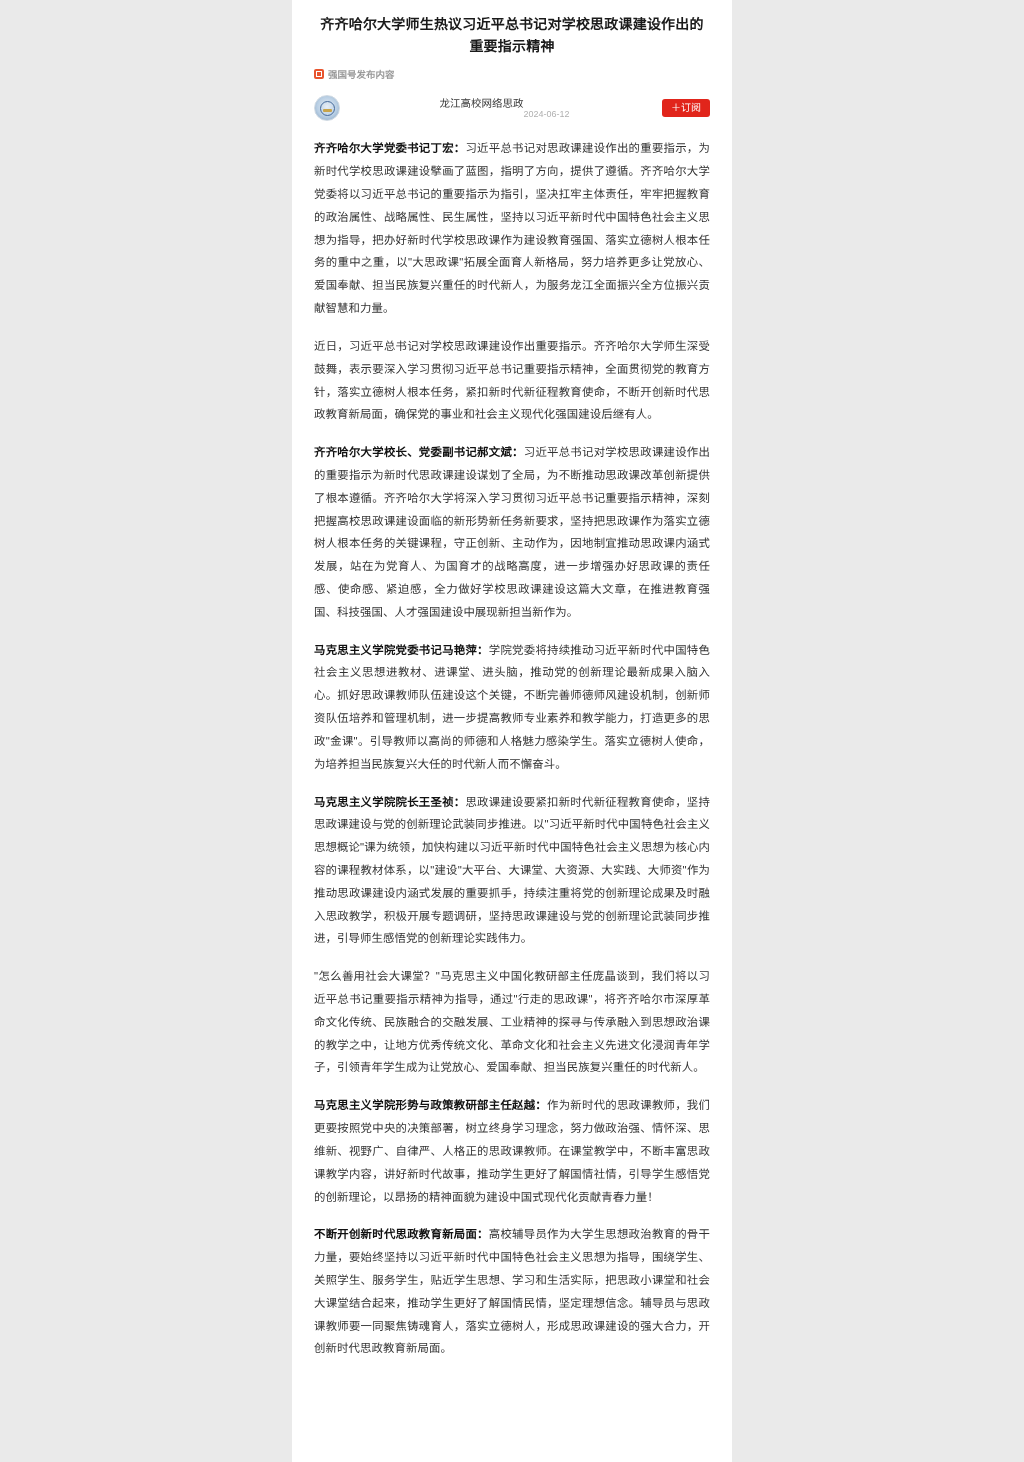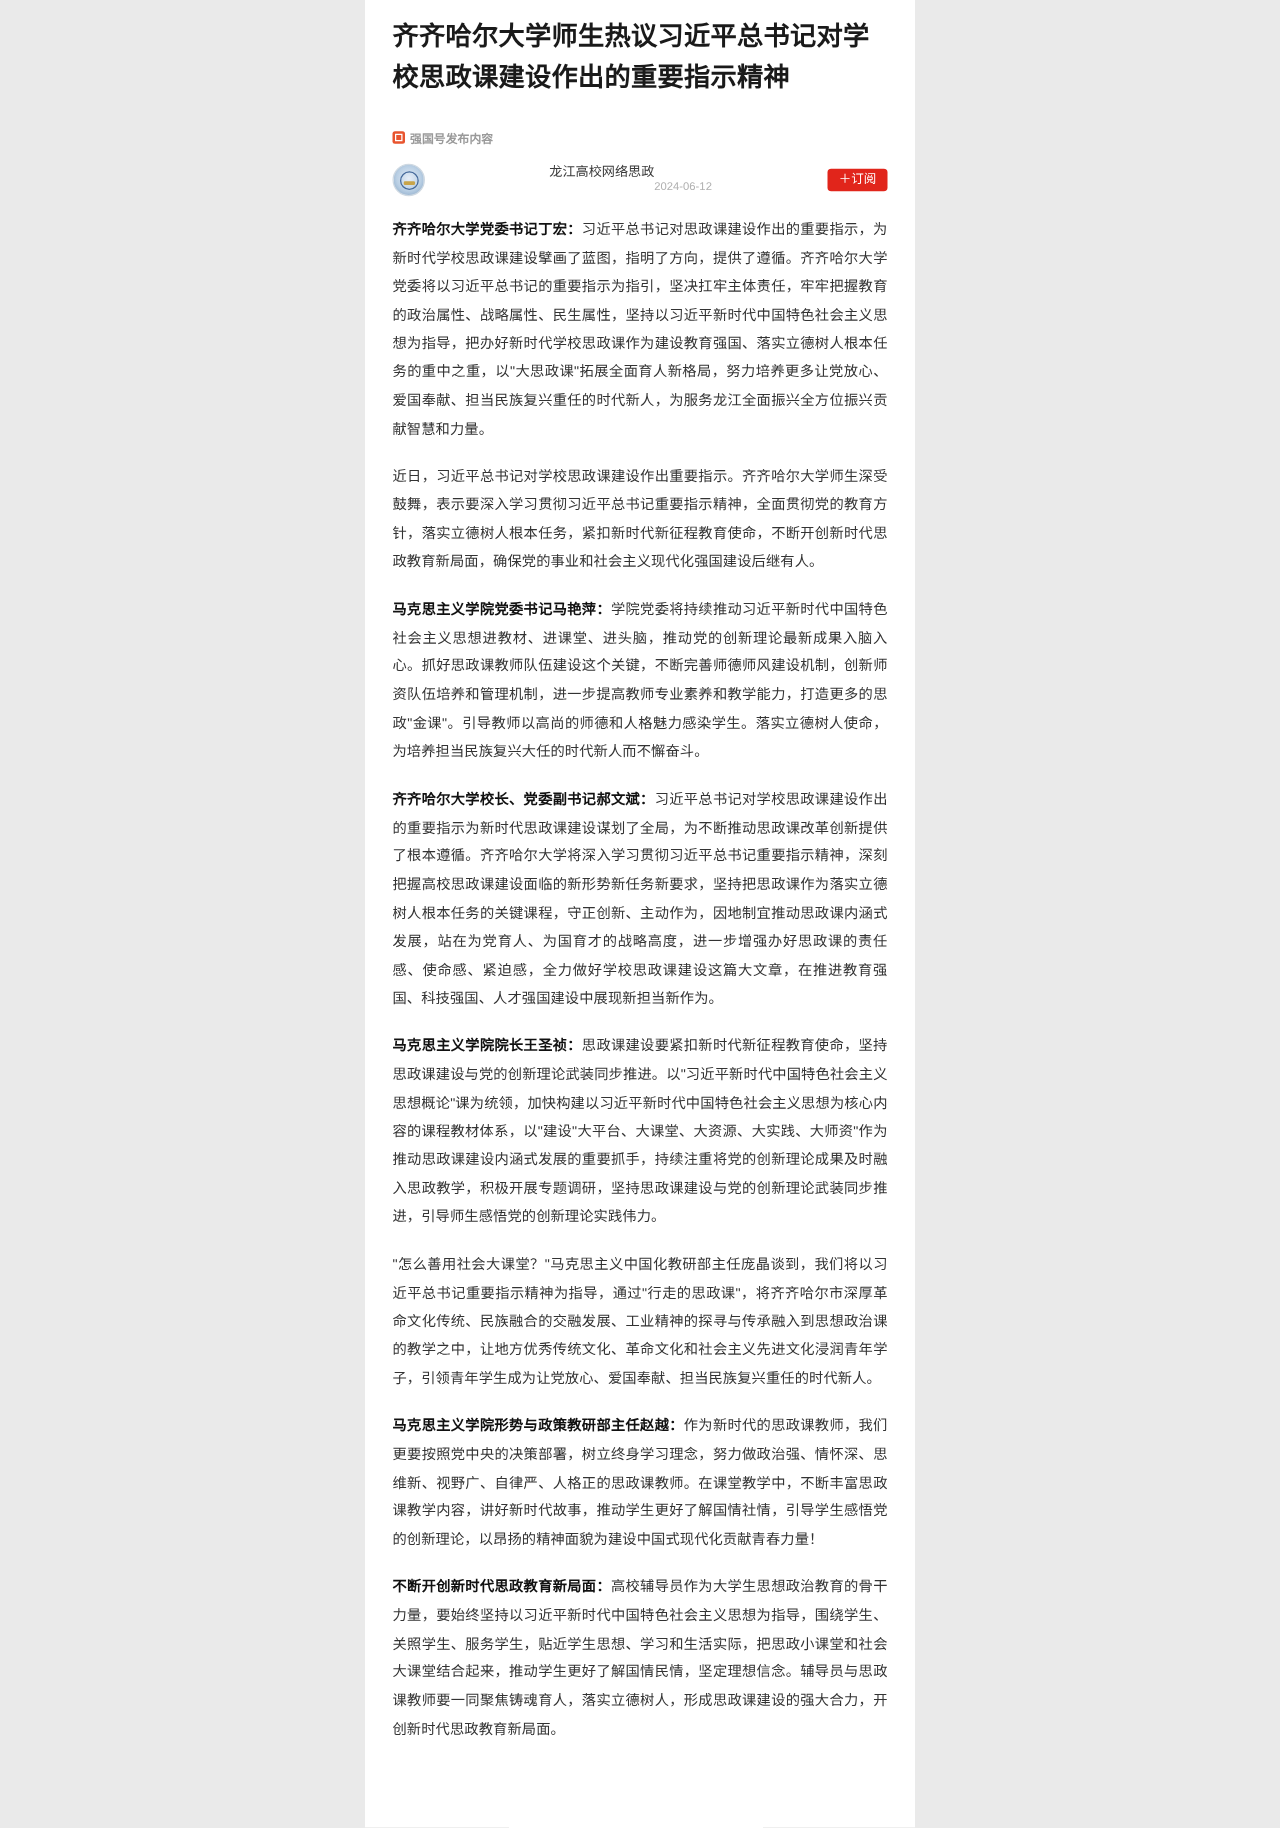--- a/index.html
+++ b/index.html
@@ -23,26 +23,27 @@
     width: 440px;
     background: #ffffff;
     padding: 0 0 0 0;
     box-sizing: border-box;
     position: relative;
   }
   .inner {
     padding: 14px 22px 0 22px;
   }
   .title {
-    font-size: 21px;
+    font-size: 14px;
     line-height: 1.55;
     font-weight: bold;
     color: #1a1a1a;
     letter-spacing: 0.2px;
-    margin: 0 0 24px 0;
+    margin: 0 0 10px 0;
+    text-align: center;
   }
   .source-tag {
     display: flex;
     align-items: center;
     gap: 4px;
     margin-bottom: 14px;
   }
   .tag-badge {
     width: 10px;
     height: 10px;
@@ -162,22 +163,22 @@
         <div class="byline-meta">
           <span class="account-name">龙江高校网络思政</span>
           <span class="pub-date">2024-06-12</span>
         </div>
         <button class="subscribe-btn">＋订阅</button>
       </div>
 
       <div class="body">
         <p><b>齐齐哈尔大学党委书记丁宏：</b><span>习近平总书记对思政课建设作出的重要指示，为新时代学校思政课建设擘画了蓝图，指明了方向，提供了遵循。齐齐哈尔大学党委将以习近平总书记的重要指示为指引，坚决扛牢主体责任，牢牢把握教育的政治属性、战略属性、民生属性，坚持以习近平新时代中国特色社会主义思想为指导，把办好新时代学校思政课作为建设教育强国、落实立德树人根本任务的重中之重，以"大思政课"拓展全面育人新格局，努力培养更多让党放心、爱国奉献、担当民族复兴重任的时代新人，为服务龙江全面振兴全方位振兴贡献智慧和力量。</span></p>
         <p><b></b><span>近日，习近平总书记对学校思政课建设作出重要指示。齐齐哈尔大学师生深受鼓舞，表示要深入学习贯彻习近平总书记重要指示精神，全面贯彻党的教育方针，落实立德树人根本任务，紧扣新时代新征程教育使命，不断开创新时代思政教育新局面，确保党的事业和社会主义现代化强国建设后继有人。</span></p>
+        <p><b>齐齐哈尔大学校长、党委副书记郝文斌：</b><span>习近平总书记对学校思政课建设作出的重要指示为新时代思政课建设谋划了全局，为不断推动思政课改革创新提供了根本遵循。齐齐哈尔大学将深入学习贯彻习近平总书记重要指示精神，深刻把握高校思政课建设面临的新形势新任务新要求，坚持把思政课作为落实立德树人根本任务的关键课程，守正创新、主动作为，因地制宜推动思政课内涵式发展，站在为党育人、为国育才的战略高度，进一步增强办好思政课的责任感、使命感、紧迫感，全力做好学校思政课建设这篇大文章，在推进教育强国、科技强国、人才强国建设中展现新担当新作为。</span></p>
         <p><b>马克思主义学院党委书记马艳萍：</b><span>学院党委将持续推动习近平新时代中国特色社会主义思想进教材、进课堂、进头脑，推动党的创新理论最新成果入脑入心。抓好思政课教师队伍建设这个关键，不断完善师德师风建设机制，创新师资队伍培养和管理机制，进一步提高教师专业素养和教学能力，打造更多的思政"金课"。引导教师以高尚的师德和人格魅力感染学生。落实立德树人使命，为培养担当民族复兴大任的时代新人而不懈奋斗。</span></p>
-        <p><b>齐齐哈尔大学校长、党委副书记郝文斌：</b><span>习近平总书记对学校思政课建设作出的重要指示为新时代思政课建设谋划了全局，为不断推动思政课改革创新提供了根本遵循。齐齐哈尔大学将深入学习贯彻习近平总书记重要指示精神，深刻把握高校思政课建设面临的新形势新任务新要求，坚持把思政课作为落实立德树人根本任务的关键课程，守正创新、主动作为，因地制宜推动思政课内涵式发展，站在为党育人、为国育才的战略高度，进一步增强办好思政课的责任感、使命感、紧迫感，全力做好学校思政课建设这篇大文章，在推进教育强国、科技强国、人才强国建设中展现新担当新作为。</span></p>
         <p><b>马克思主义学院院长王圣祯：</b><span>思政课建设要紧扣新时代新征程教育使命，坚持思政课建设与党的创新理论武装同步推进。以"习近平新时代中国特色社会主义思想概论"课为统领，加快构建以习近平新时代中国特色社会主义思想为核心内容的课程教材体系，以"建设"大平台、大课堂、大资源、大实践、大师资"作为推动思政课建设内涵式发展的重要抓手，持续注重将党的创新理论成果及时融入思政教学，积极开展专题调研，坚持思政课建设与党的创新理论武装同步推进，引导师生感悟党的创新理论实践伟力。</span></p>
         <p><b></b><span>"怎么善用社会大课堂？"马克思主义中国化教研部主任庞晶谈到，我们将以习近平总书记重要指示精神为指导，通过"行走的思政课"，将齐齐哈尔市深厚革命文化传统、民族融合的交融发展、工业精神的探寻与传承融入到思想政治课的教学之中，让地方优秀传统文化、革命文化和社会主义先进文化浸润青年学子，引领青年学生成为让党放心、爱国奉献、担当民族复兴重任的时代新人。</span></p>
         <p><b>马克思主义学院形势与政策教研部主任赵越：</b><span>作为新时代的思政课教师，我们更要按照党中央的决策部署，树立终身学习理念，努力做政治强、情怀深、思维新、视野广、自律严、人格正的思政课教师。在课堂教学中，不断丰富思政课教学内容，讲好新时代故事，推动学生更好了解国情社情，引导学生感悟党的创新理论，以昂扬的精神面貌为建设中国式现代化贡献青春力量！</span></p>
         <p><b>不断开创新时代思政教育新局面：</b><span>高校辅导员作为大学生思想政治教育的骨干力量，要始终坚持以习近平新时代中国特色社会主义思想为指导，围绕学生、关照学生、服务学生，贴近学生思想、学习和生活实际，把思政小课堂和社会大课堂结合起来，推动学生更好了解国情民情，坚定理想信念。辅导员与思政课教师要一同聚焦铸魂育人，落实立德树人，形成思政课建设的强大合力，开创新时代思政教育新局面。</span></p>
 
       </div>
 
     </div>
   </div>
 </div>

